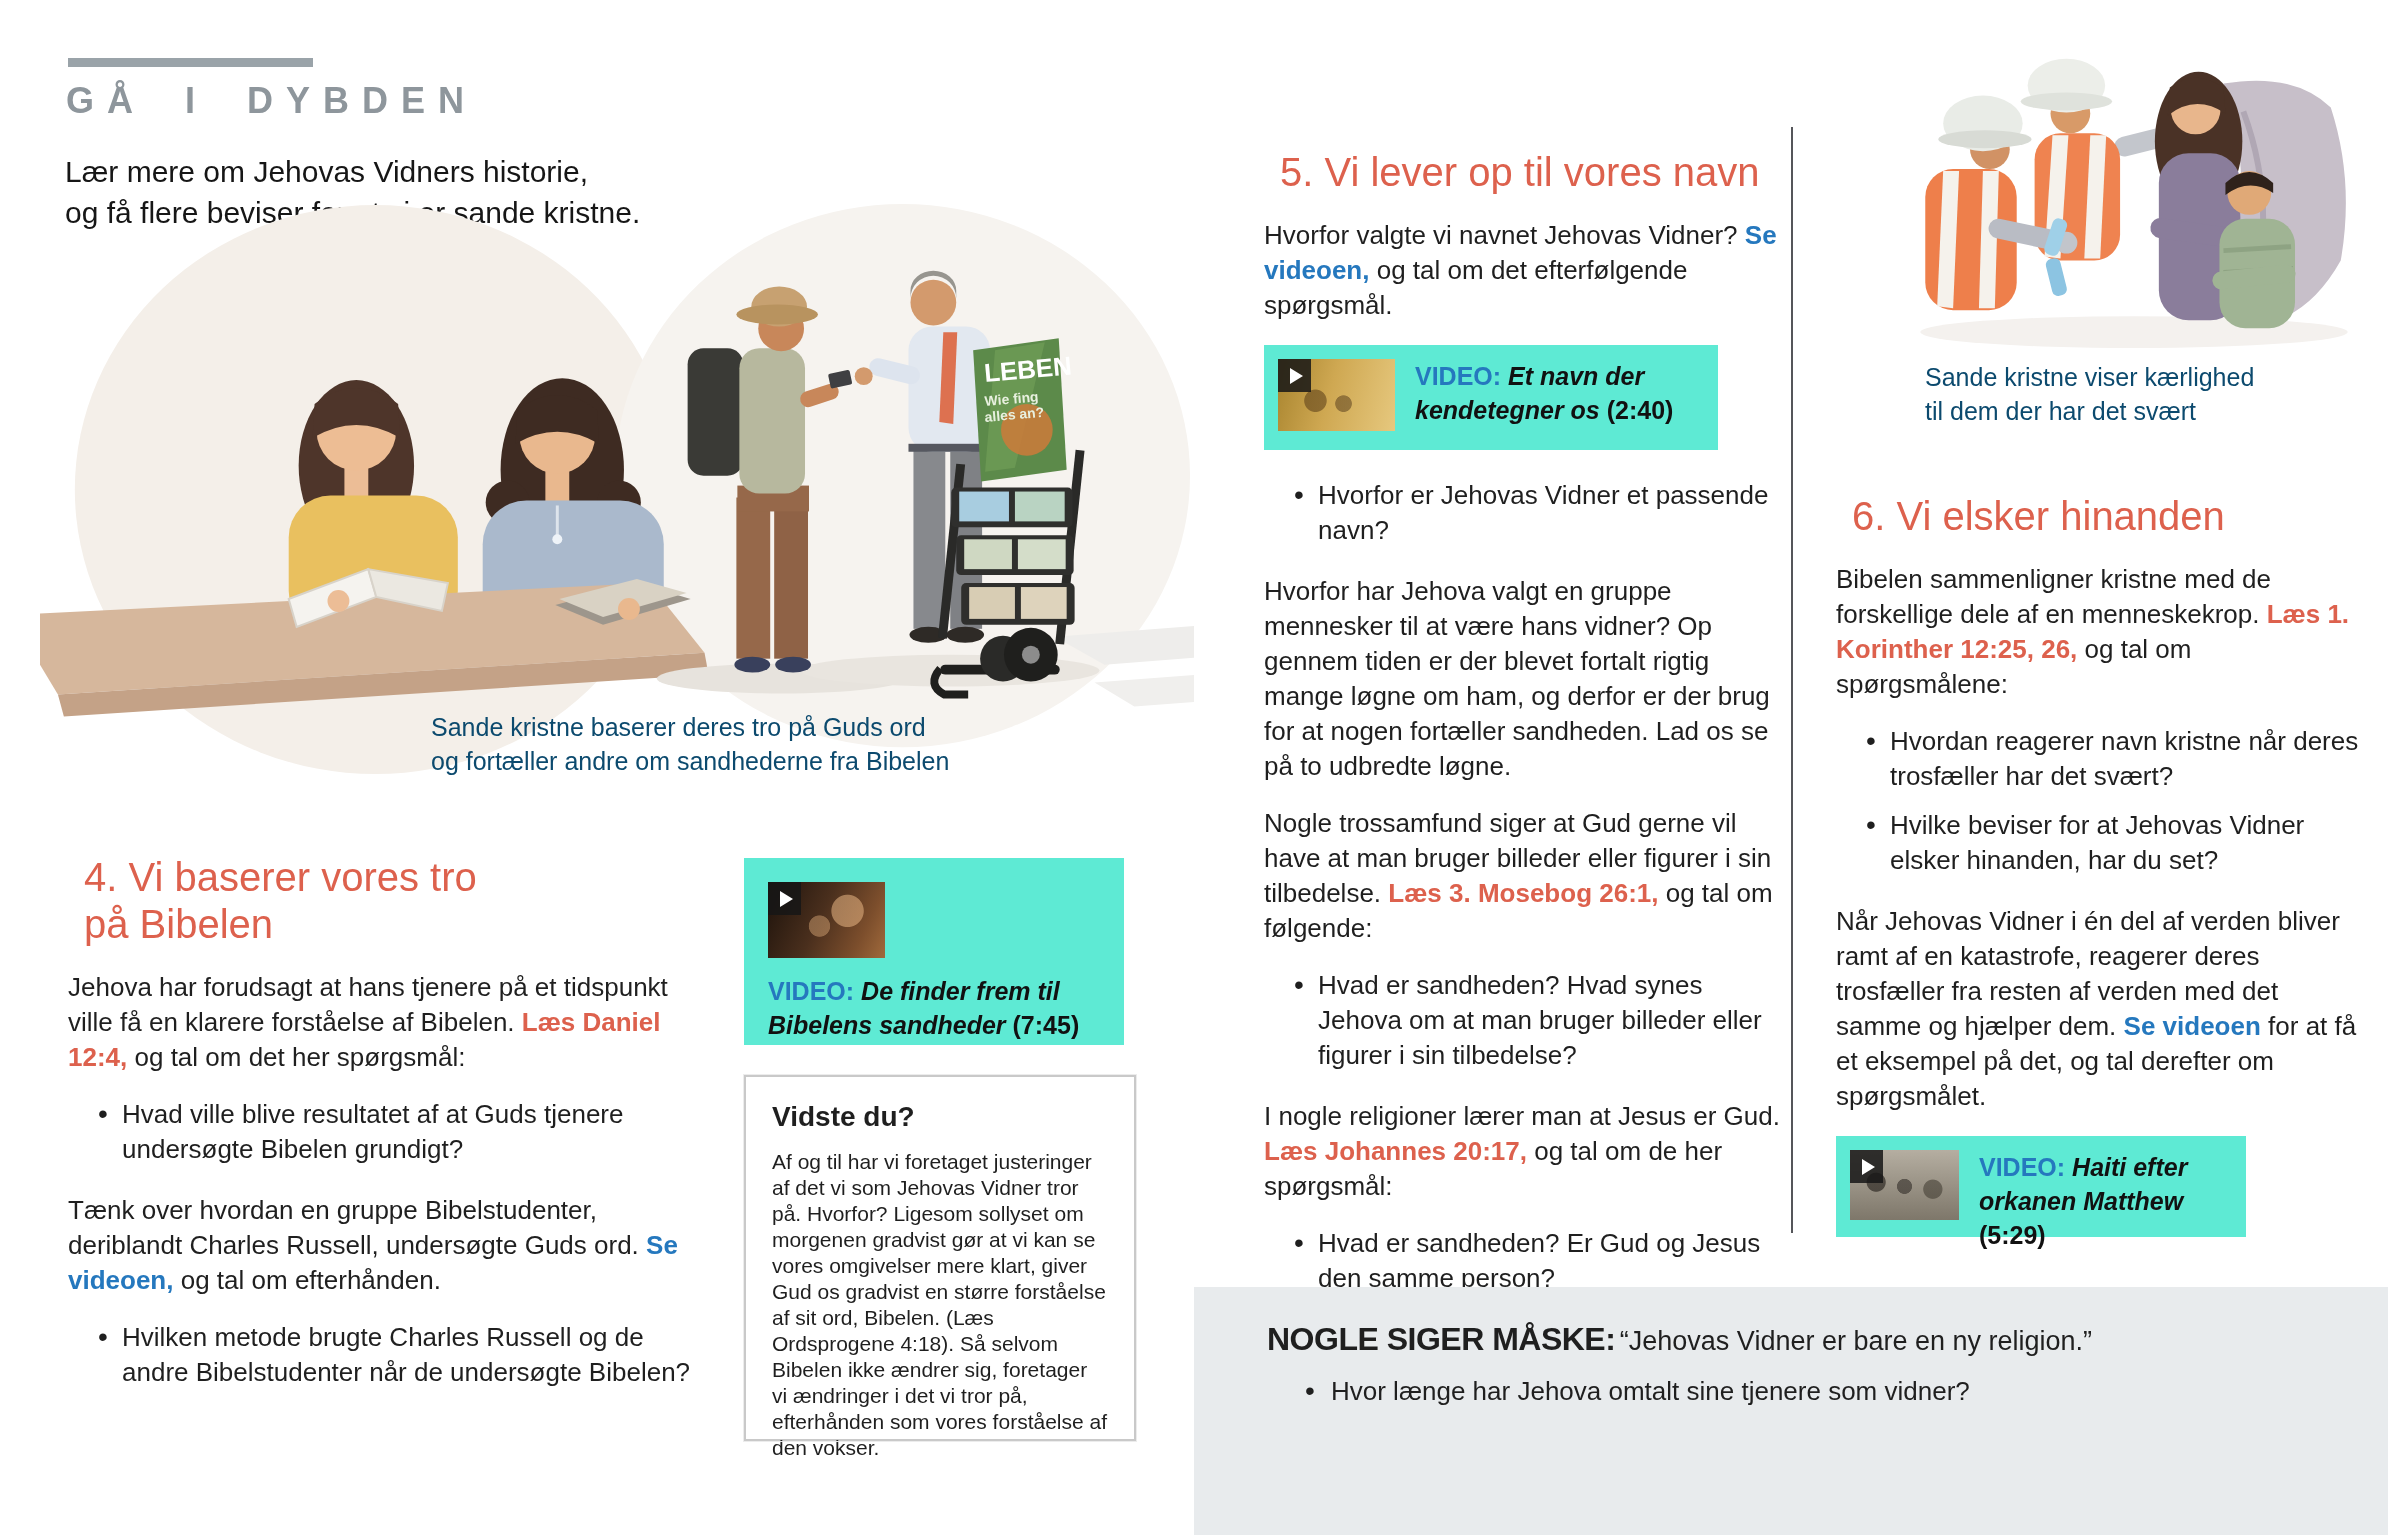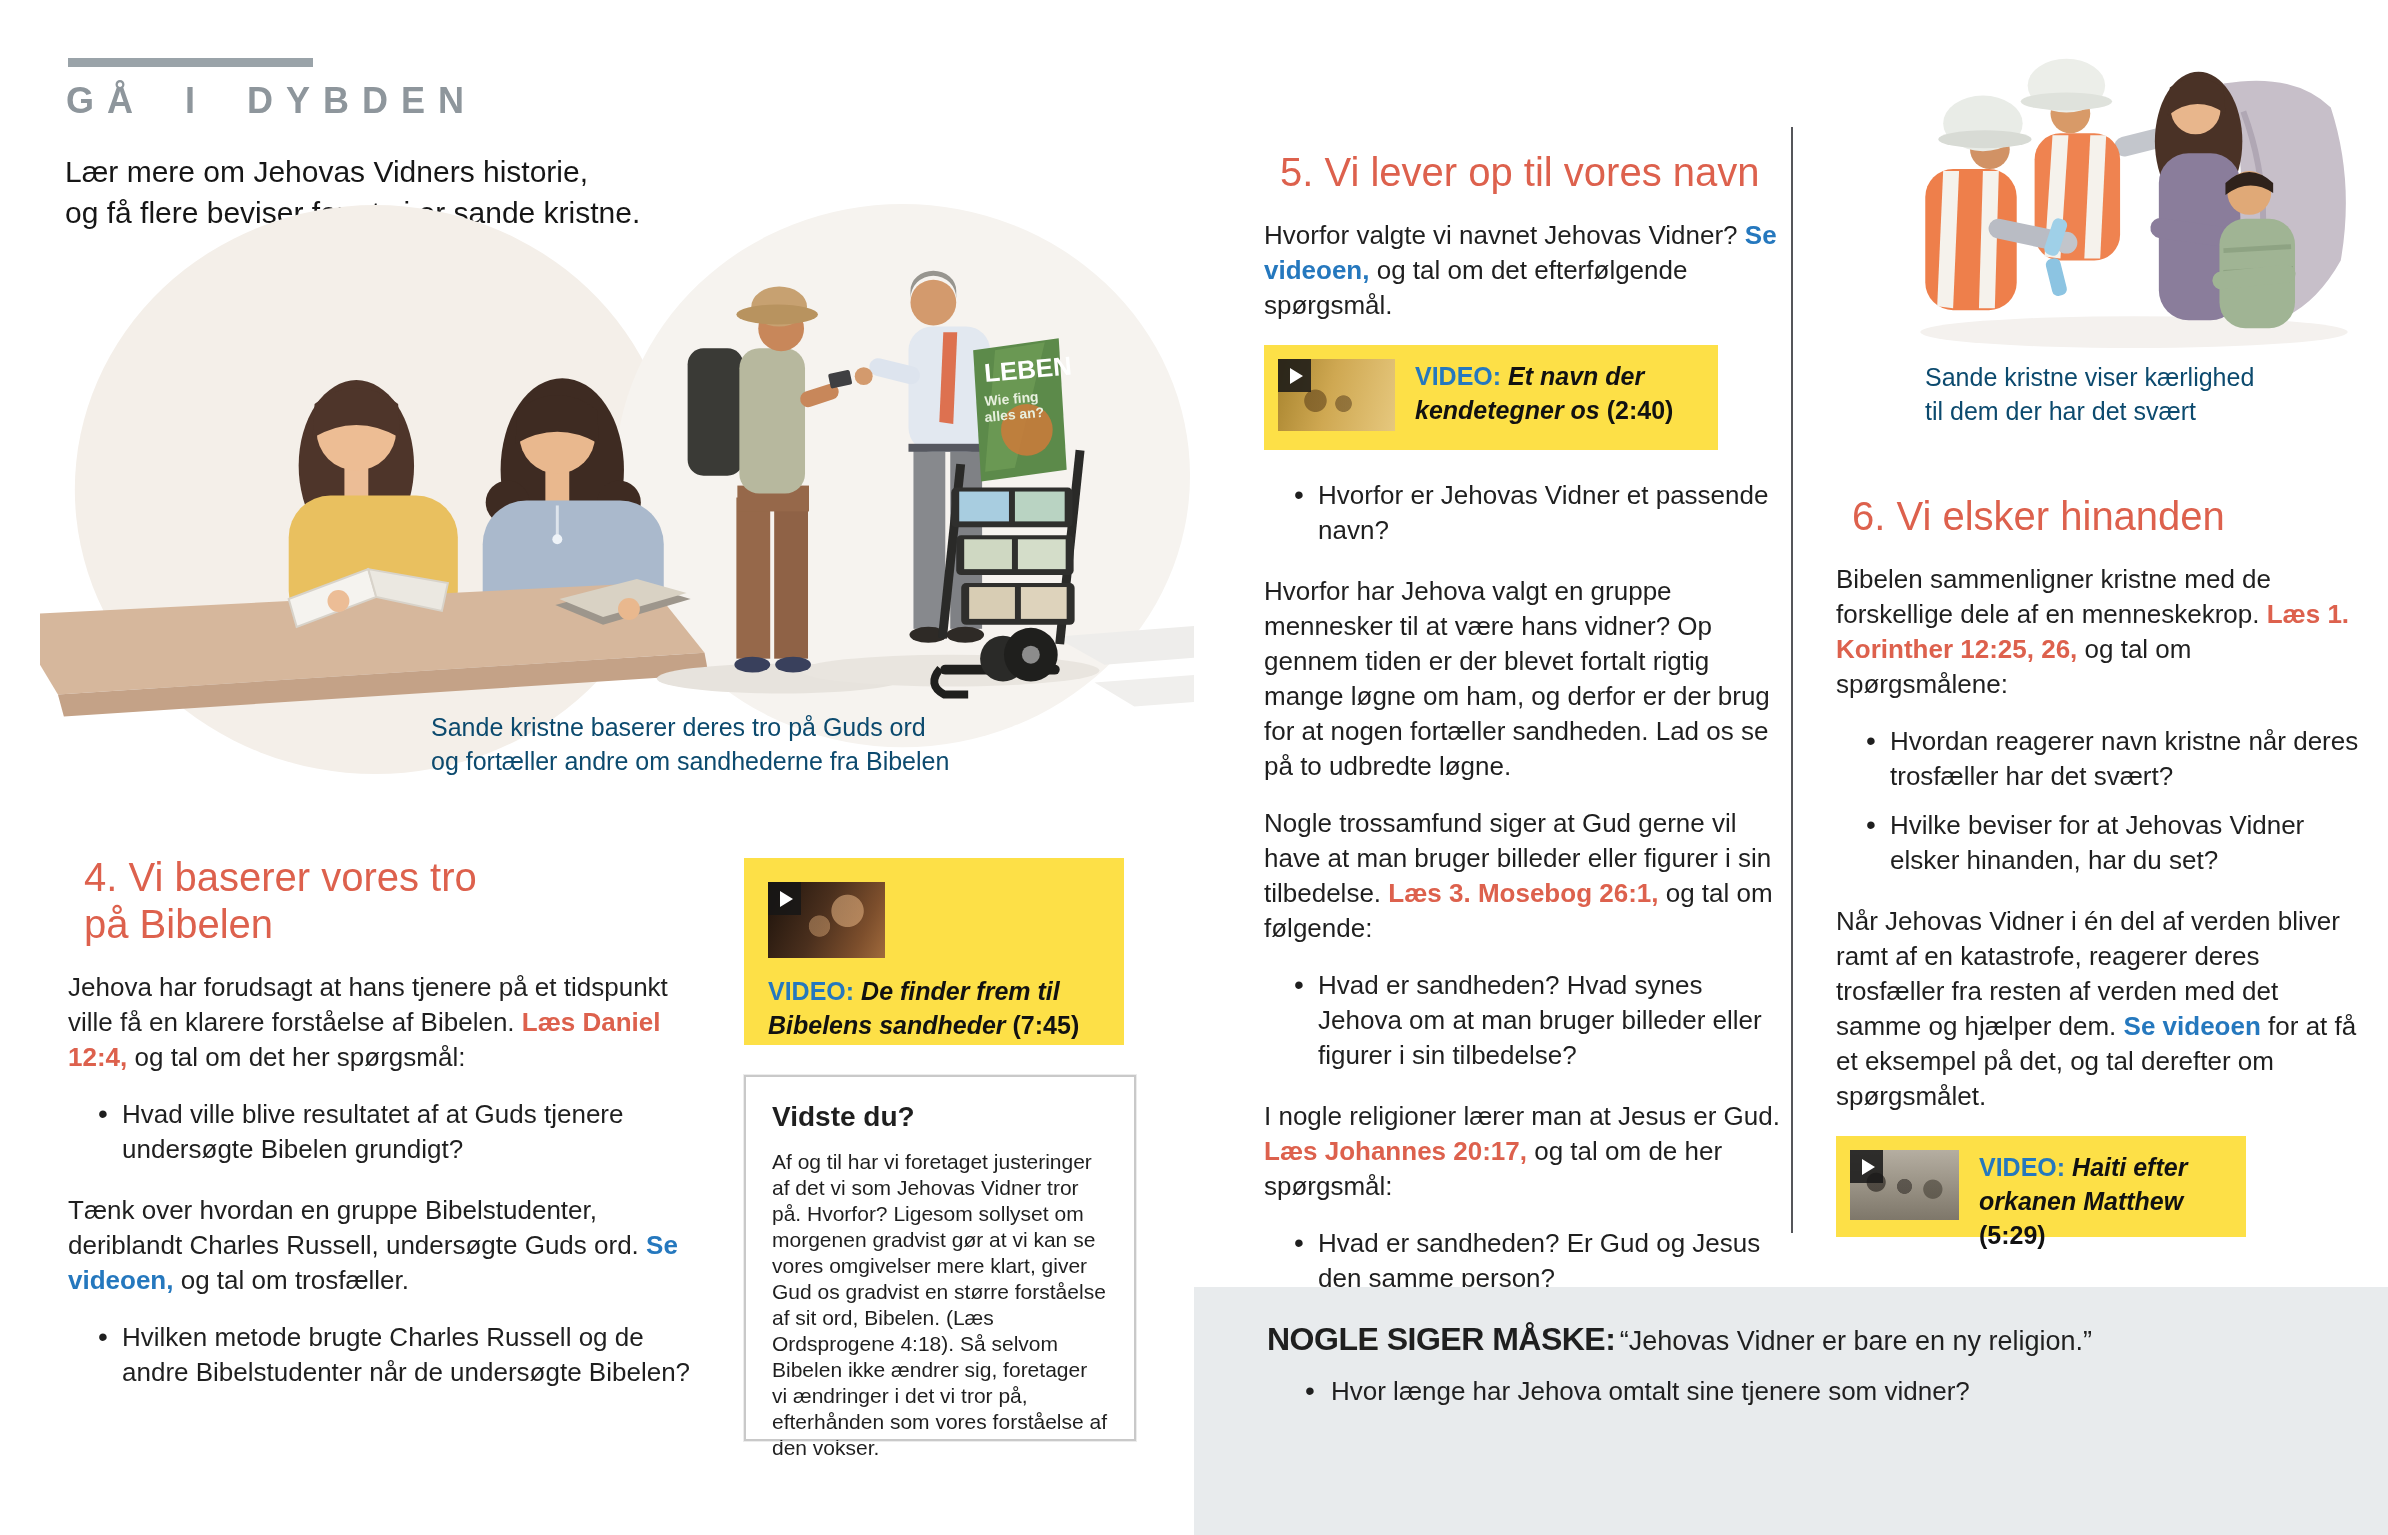--- a/index.html
+++ b/index.html
@@ -21,21 +21,21 @@
   .section-h{color:#dd614d;font-weight:normal;font-size:40px;line-height:47px;margin:0 16px 22px;}
   .ref{color:#dd614d;font-weight:bold;text-decoration:none;cursor:pointer;}
   .vlink{color:#2578be;font-weight:bold;text-decoration:none;cursor:pointer;}
   ul.qs{list-style:none;margin:6px 0 26px;padding:0;}
   ul.qs li{position:relative;padding-left:54px;margin:0 0 14px;font-size:26px;line-height:35px;}
   ul.qs li::before{content:"\2022";position:absolute;left:30px;top:-1px;font-size:28px;}
 
   .caption{color:#0c4a6e;font-size:25px;line-height:34px;}
 
   
-  .videobox{background:#fde047;}
+  .videobox{background:#5eead4;}
   .vb-vert{left:744px;top:858px;width:380px;height:187px;padding:24px 24px 0 24px;box-sizing:border-box;}
   .vb-row{display:flex;gap:20px;align-items:flex-start;padding:14px;box-sizing:border-box;}
   .vb2{margin:10px 0 28px;width:454px;height:105px;}
   .vb3{margin:2px 0 44px;width:410px;height:101px;}
   .thumb{position:relative;flex:0 0 auto;}
   .t1{width:117px;height:76px;margin-bottom:16px;
       background:
         radial-gradient(circle at 68% 38%, rgba(232,182,132,.55) 0 17%, transparent 18%),
         radial-gradient(circle at 44% 58%, rgba(221,171,121,.45) 0 13%, transparent 14%),
         linear-gradient(115deg,#1c120b,#4a2f1d 45%,#7c4e2c 78%,#a06a3c);}
@@ -196,21 +196,21 @@
   <div>Sande kristne baserer deres tro på Guds ord</div>
   <div>og fortæller andre om sandhederne fra Bibelen</div>
 </div>
 
 <div class="abs body-col col-s4">
   <h2 class="section-h"><span>4. Vi baserer vores tro</span><br><span>på Bibelen</span></h2>
   <p><span>Jehova har forudsagt at hans tjenere på et tidspunkt ville få en klarere forståelse af Bibelen. </span><a class="ref">Læs Daniel 12:4,</a><span> og tal om det her spørgsmål:</span></p>
   <ul class="qs">
     <li>Hvad ville blive resultatet af at Guds tjenere undersøgte Bibelen grundigt?</li>
   </ul>
-  <p><span>Tænk over hvordan en gruppe Bibelstudenter, deriblandt Charles Russell, undersøgte Guds ord. </span><a class="vlink">Se videoen,</a><span> og tal om trosfæller.</span></p>
+  <p><span>Tænk over hvordan en gruppe Bibelstudenter, deriblandt Charles Russell, undersøgte Guds ord. </span><a class="vlink">Se videoen,</a><span> og tal om efterhånden.</span></p>
   <ul class="qs">
     <li>Hvilken metode brugte Charles Russell og de andre Bibelstudenter når de undersøgte Bibelen?</li>
   </ul>
 </div>
 
 <div class="abs videobox vb-vert">
   <div class="thumb t1">
     <div class="play"></div>
   </div>
   <div class="video-text">

